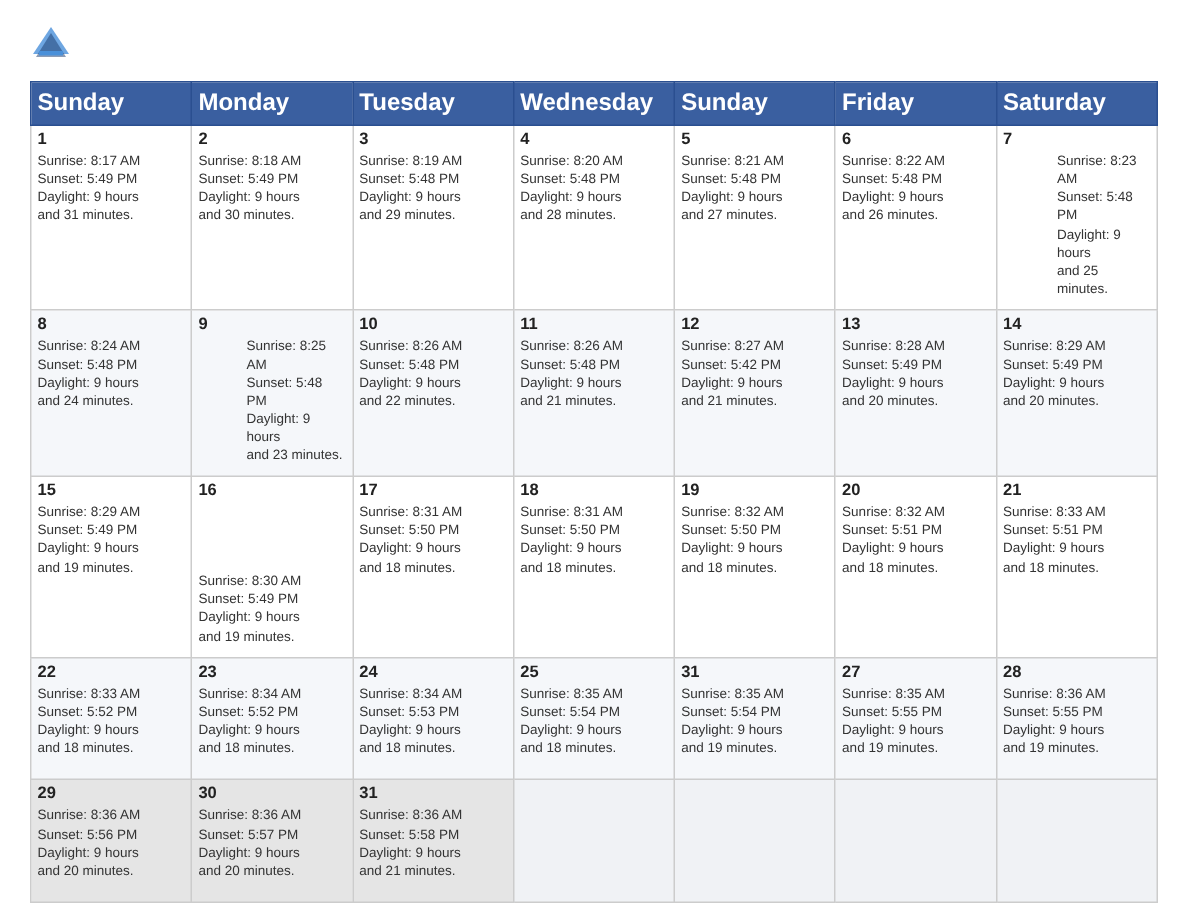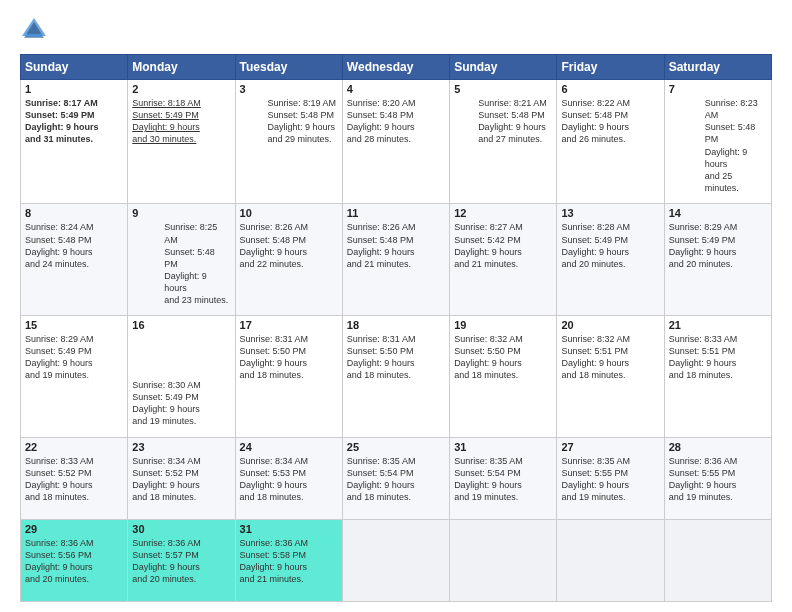--- a/index.html
+++ b/index.html
@@ -53,40 +53,40 @@
     }
     .calendar {
       flex: 1;
       border-collapse: collapse;
       width: 100%;
       table-layout: fixed;
     }
     .calendar th {
       background: #3a5fa0;
       color: #fff;
-      font-size: 12px;
+      font-size: 16px;
       font-weight: bold;
       padding: 5px 4px;
       text-align: left;
       border: 1px solid #2a4f90;
     }
     .calendar td {
       border: 1px solid #ccc;
       vertical-align: top;
       padding: 3px 4px;
       font-size: 9.5px;
       color: #222;
       background: #fff;
       height: 78px;
     }
     .calendar tr:nth-child(even) td {
       background: #f5f7fa;
     }
     .calendar tr:last-child td {
-      background: #5eead4;
+      background: #e5e5e5;
     }
     .day-num {
       font-size: 11px;
       font-weight: bold;
       display: block;
       margin-bottom: 2px;
     }
     .cell-text {
       font-size: 9px;
       line-height: 1.35;
@@ -127,49 +127,49 @@
           <th>Wednesday</th>
           <th>Sunday</th>
           <th>Friday</th>
           <th>Saturday</th>
         </tr>
     </thead>
     <tbody id="cal-body">
         <tr>
           <td>
             <span class="day-num">1</span>
-            <div class="cell-text" style="white-space: pre-line; font-weight: bold;">Sunrise: 8:17 AM
+            <div class="cell-text" style="white-space: pre-line;">Sunrise: 8:17 AM
 Sunset: 5:49 PM
 Daylight: 9 hours
 and 31 minutes.</div>
           </td>
           <td>
             <span class="day-num">2</span>
-            <div class="cell-text" style="white-space: pre-line; text-decoration: underline;">Sunrise: 8:18 AM
+            <div class="cell-text" style="white-space: pre-line;">Sunrise: 8:18 AM
 Sunset: 5:49 PM
 Daylight: 9 hours
 and 30 minutes.</div>
           </td>
           <td>
             <span class="day-num">3</span>
-            <div class="cell-text" style="white-space: pre-line; margin-left: 28px;">Sunrise: 8:19 AM
+            <div class="cell-text" style="white-space: pre-line;">Sunrise: 8:19 AM
 Sunset: 5:48 PM
 Daylight: 9 hours
 and 29 minutes.</div>
           </td>
           <td>
             <span class="day-num">4</span>
             <div class="cell-text" style="white-space: pre-line;">Sunrise: 8:20 AM
 Sunset: 5:48 PM
 Daylight: 9 hours
 and 28 minutes.</div>
           </td>
           <td>
             <span class="day-num">5</span>
-            <div class="cell-text" style="white-space: pre-line; margin-left: 24px;">Sunrise: 8:21 AM
+            <div class="cell-text" style="white-space: pre-line;">Sunrise: 8:21 AM
 Sunset: 5:48 PM
 Daylight: 9 hours
 and 27 minutes.</div>
           </td>
           <td>
             <span class="day-num">6</span>
             <div class="cell-text" style="white-space: pre-line;">Sunrise: 8:22 AM
 Sunset: 5:48 PM
 Daylight: 9 hours
 and 26 minutes.</div>

